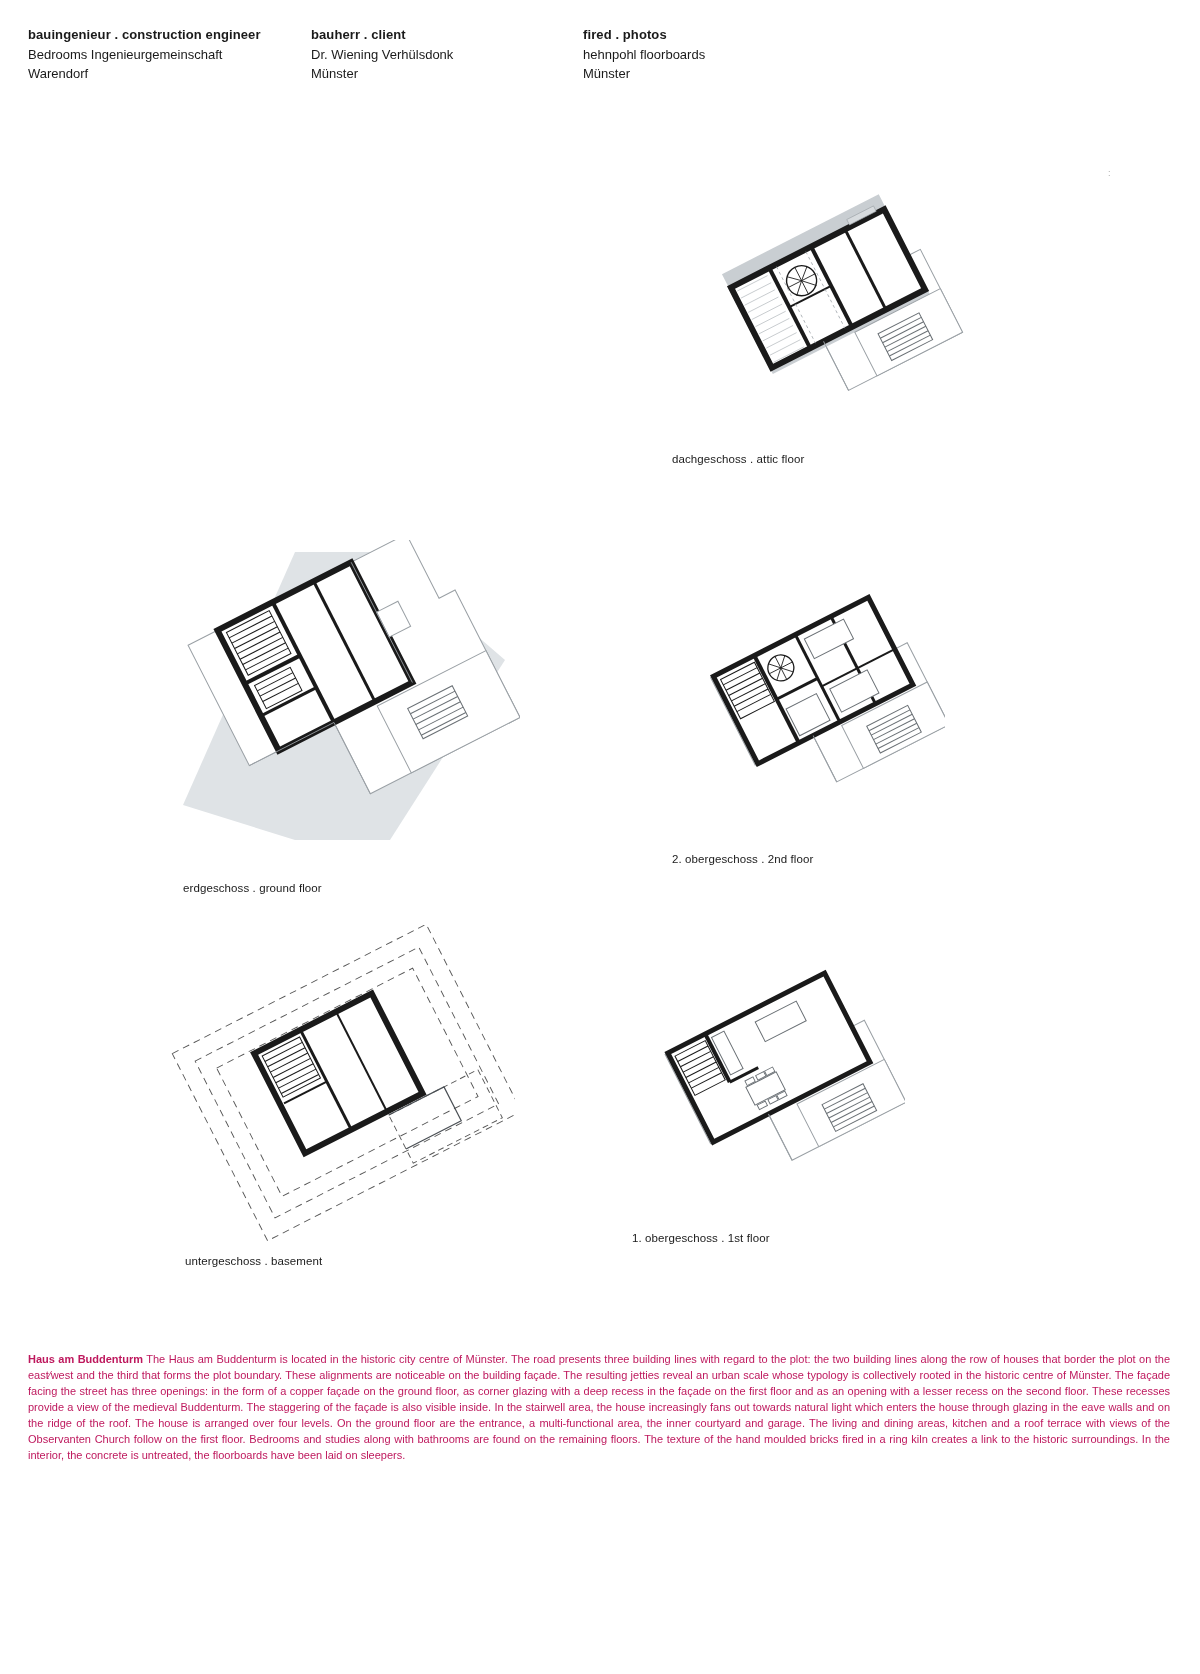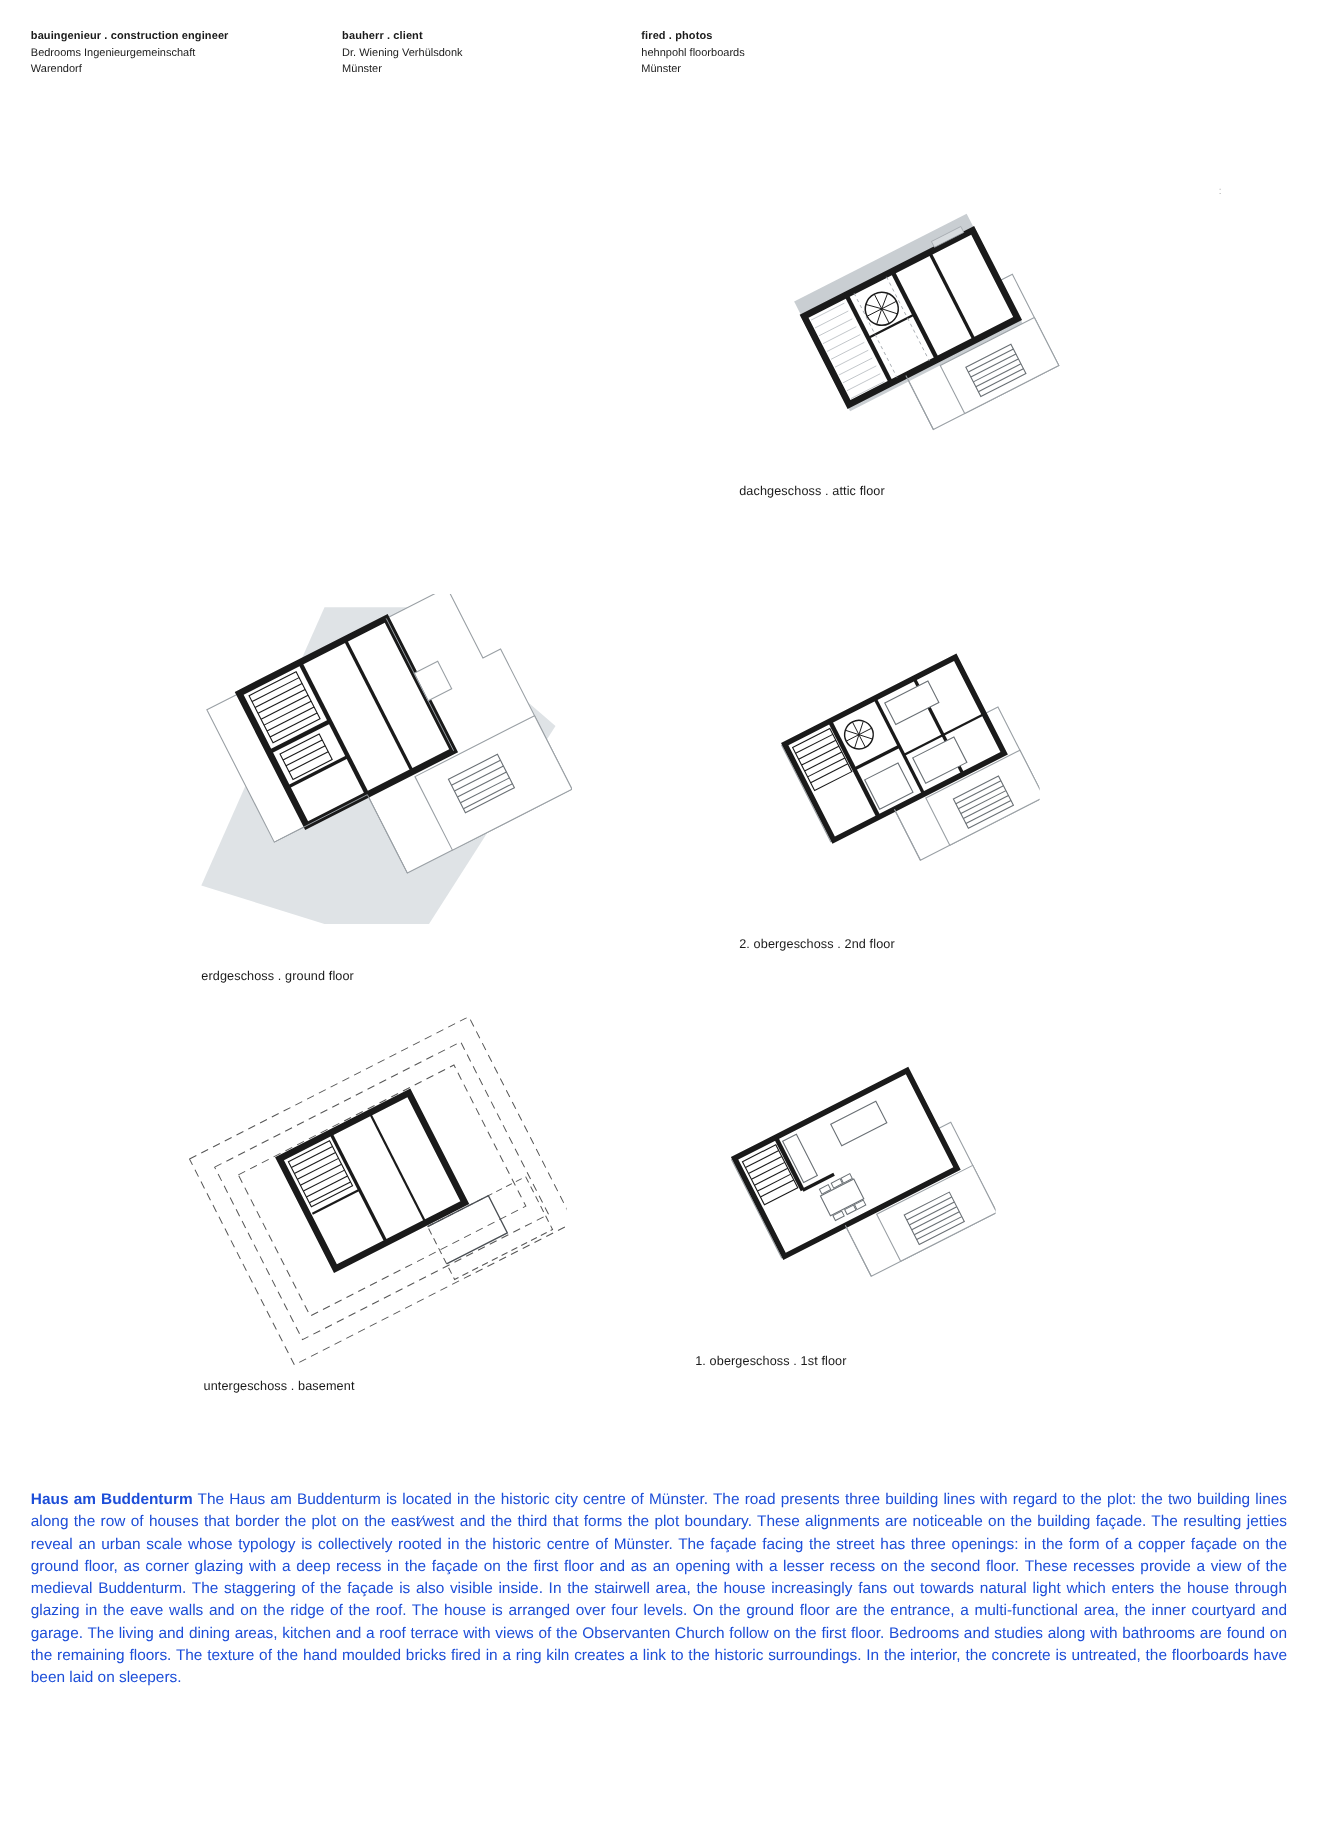--- a/index.html
+++ b/index.html
@@ -18,21 +18,21 @@
 
   
   .credits {
     position: absolute;
     top: 26px;
     left: 28px;
     width: 1140px;
     display: flex;
   }
   .credit-col {
-    font-size: 10px;
+    font-size: 13px;
     line-height: 1.45;
   }
   .credit-col.c1 { width: 283px; }
   .credit-col.c2 { width: 272px; }
   .credit-col.c3 { width: 300px; }
   .credit-title {
     font-weight: bold;
     letter-spacing: 0.1px;
     margin-bottom: 1px;
   }
@@ -52,24 +52,24 @@
     position: relative;
   }
   svg { display: block; }
 
   
   .description {
     position: absolute;
     left: 28px;
     top: 1352px;
     width: 1142px;
-    font-size: 14px;
+    font-size: 11px;
     line-height: 1.45;
     text-align: justify;
-    color: #1d4ed8;
+    color: #be185d;
   }
   .description b { font-weight: bold; }
 
   .tiny-mark {
     position: absolute;
     font-size: 9px;
     color: #aaa;
   }
 </style>
 </head>
@@ -154,21 +154,21 @@
           <line x1="172" y1="173" x2="218" y2="173"></line>
           <line x1="172" y1="178" x2="218" y2="178"></line>
           <line x1="172" y1="183" x2="218" y2="183"></line>
           <line x1="172" y1="188" x2="218" y2="188"></line>
           <line x1="172" y1="193" x2="218" y2="193"></line>
         </g>
         <line x1="120" y1="205" x2="120" y2="150" stroke="#9aa0a5" stroke-width="1"></line>
       </g>
     </svg>
   </div>
-  <div class="plan-caption" style="position:absolute; left:-18px; top:256px;">dachgeschoss . attic floor</div>
+  <div class="plan-caption" style="position:absolute; left:-18px; top:268px;">dachgeschoss . attic floor</div>
 </div>
 
 <div class="plan" style="left:175px; top:540px;">
   <div class="plan-art">
     <svg width="345" height="320" viewBox="0 0 345 320">
 
       <path d="M8 265 L120 12 L205 12 L330 120 L215 300 L120 300 Z" fill="#dfe3e6" stroke="none"></path>
       <g transform="rotate(-27 170 160)">
 
         <path d="M55 40 L300 40 L300 112 L318 112 L318 255 L150 255 L150 175 L55 175 Z" fill="#ffffff" stroke="#9aa0a5" stroke-width="1"></path>

